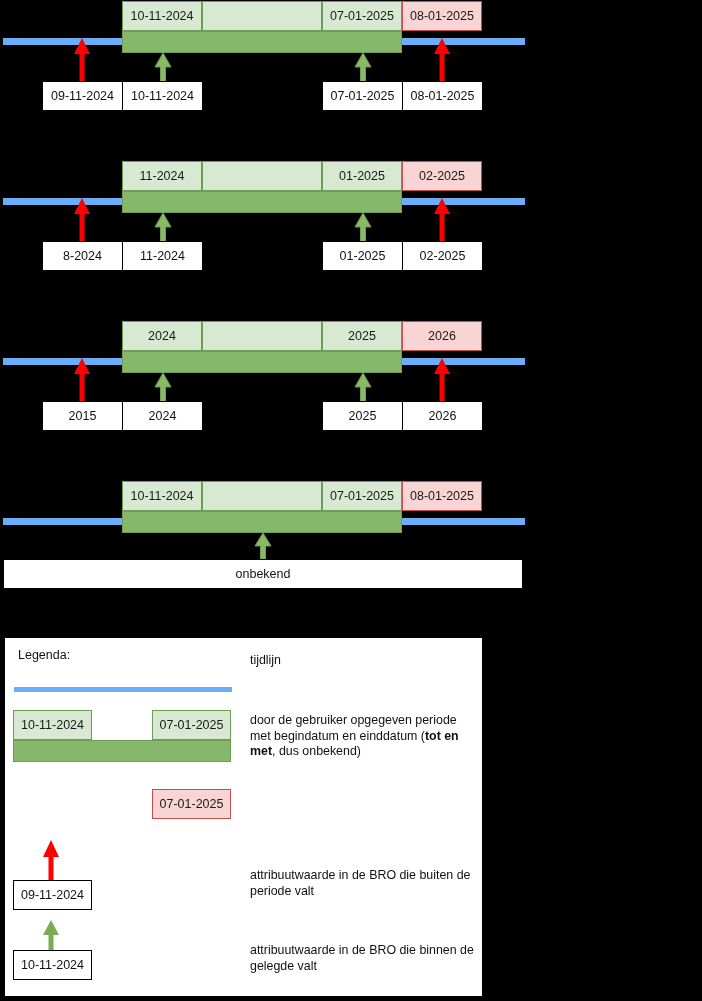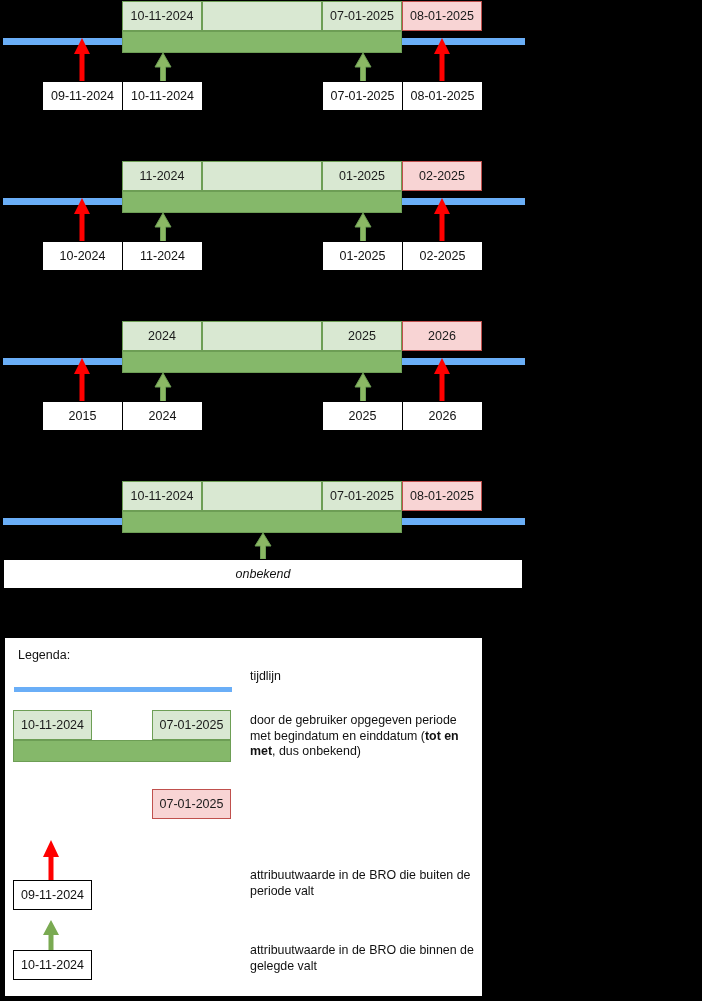--- a/index.html
+++ b/index.html
@@ -79,21 +79,21 @@
     <svg class="arrow" style="left:153px;top:53px;" width="20" height="29" viewBox="0 0 20 29">
       <polygon points="10,0 18,14 12.5,14 12.5,29 7.5,29 7.5,14 2,14" fill="#8bb864" stroke="#6d9e55" stroke-width="1"></polygon>
     </svg>
     <svg class="arrow" style="left:353px;top:53px;" width="20" height="29" viewBox="0 0 20 29">
       <polygon points="10,0 18,14 12.5,14 12.5,29 7.5,29 7.5,14 2,14" fill="#8bb864" stroke="#6d9e55" stroke-width="1"></polygon>
     </svg>
     <svg class="arrow" style="left:432px;top:38px;" width="20" height="44" viewBox="0 0 20 44">
       <polygon points="10,0 18,16 12.5,16 12.5,44 7.5,44 7.5,16 2,16" fill="#ff0000"></polygon>
     </svg>
 
-    <div class="labelbox" style="left:42px;top:81px;width:81px;height:30px;">10-2024</div>
+    <div class="labelbox" style="left:42px;top:81px;width:81px;height:30px;">8-2024</div>
     <div class="labelbox" style="left:122px;top:81px;width:81px;height:30px;">11-2024</div>
     <div class="labelbox" style="left:322px;top:81px;width:81px;height:30px;">01-2025</div>
     <div class="labelbox" style="left:402px;top:81px;width:81px;height:30px;">02-2025</div>
   </div>
 
   <div class="group" style="top:320px;height:120px;">
     <div class="timeline" style="left:3px;top:38px;width:522px;"></div>
     <div class="periodbar" style="left:122px;top:31px;width:280px;height:22px;"></div>
     <div class="hdrcell" style="left:122px;top:1px;width:80px;height:30px;">2024</div>
     <div class="hdrcell mid" style="left:202px;top:1px;width:120px;height:30px;"></div>
@@ -124,29 +124,29 @@
     <div class="periodbar" style="left:122px;top:31px;width:280px;height:22px;"></div>
     <div class="hdrcell" style="left:122px;top:1px;width:80px;height:30px;">10-11-2024</div>
     <div class="hdrcell mid" style="left:202px;top:1px;width:120px;height:30px;"></div>
     <div class="hdrcell" style="left:322px;top:1px;width:80px;height:30px;">07-01-2025</div>
     <div class="hdrcell pink" style="left:402px;top:1px;width:80px;height:30px;">08-01-2025</div>
 
     <svg class="arrow" style="left:253px;top:53px;" width="20" height="26" viewBox="0 0 20 26">
       <polygon points="10,0 18,13 12.5,13 12.5,26 7.5,26 7.5,13 2,13" fill="#8bb864" stroke="#6d9e55" stroke-width="1"></polygon>
     </svg>
 
-    <div class="labelbox" style="left:3px;top:79px;width:520px;height:30px;font-style:italic;">onbekend</div>
+    <div class="labelbox" style="left:3px;top:79px;width:520px;height:30px;">onbekend</div>
   </div>
 
   <div class="legend" style="left:4px;top:637px;width:479px;height:360px;"></div>
 
   <div class="legend-title" style="left:18px;top:648px;">Legenda:</div>
 
   <div class="legend-line" style="left:14px;top:687px;width:218px;"></div>
-  <div class="lg-text" style="left:250px;top:669px;width:225px;">tijdlijn</div>
+  <div class="lg-text" style="left:250px;top:653px;width:225px;">tijdlijn</div>
 
   <div class="lg-cell" style="left:13px;top:710px;width:79px;height:30px;">10-11-2024</div>
   <div class="lg-cell" style="left:152px;top:710px;width:79px;height:30px;">07-01-2025</div>
   <div class="lg-bar" style="left:13px;top:740px;width:218px;height:22px;"></div>
   <div class="lg-text" style="left:250px;top:713px;width:228px;">
     <span>door de gebruiker opgegeven periode met begindatum en einddatum (</span><b>tot en met</b><span>, dus onbekend)</span>
   </div>
 
   <div class="lg-cell pink" style="left:152px;top:789px;width:79px;height:30px;">07-01-2025</div>
 

